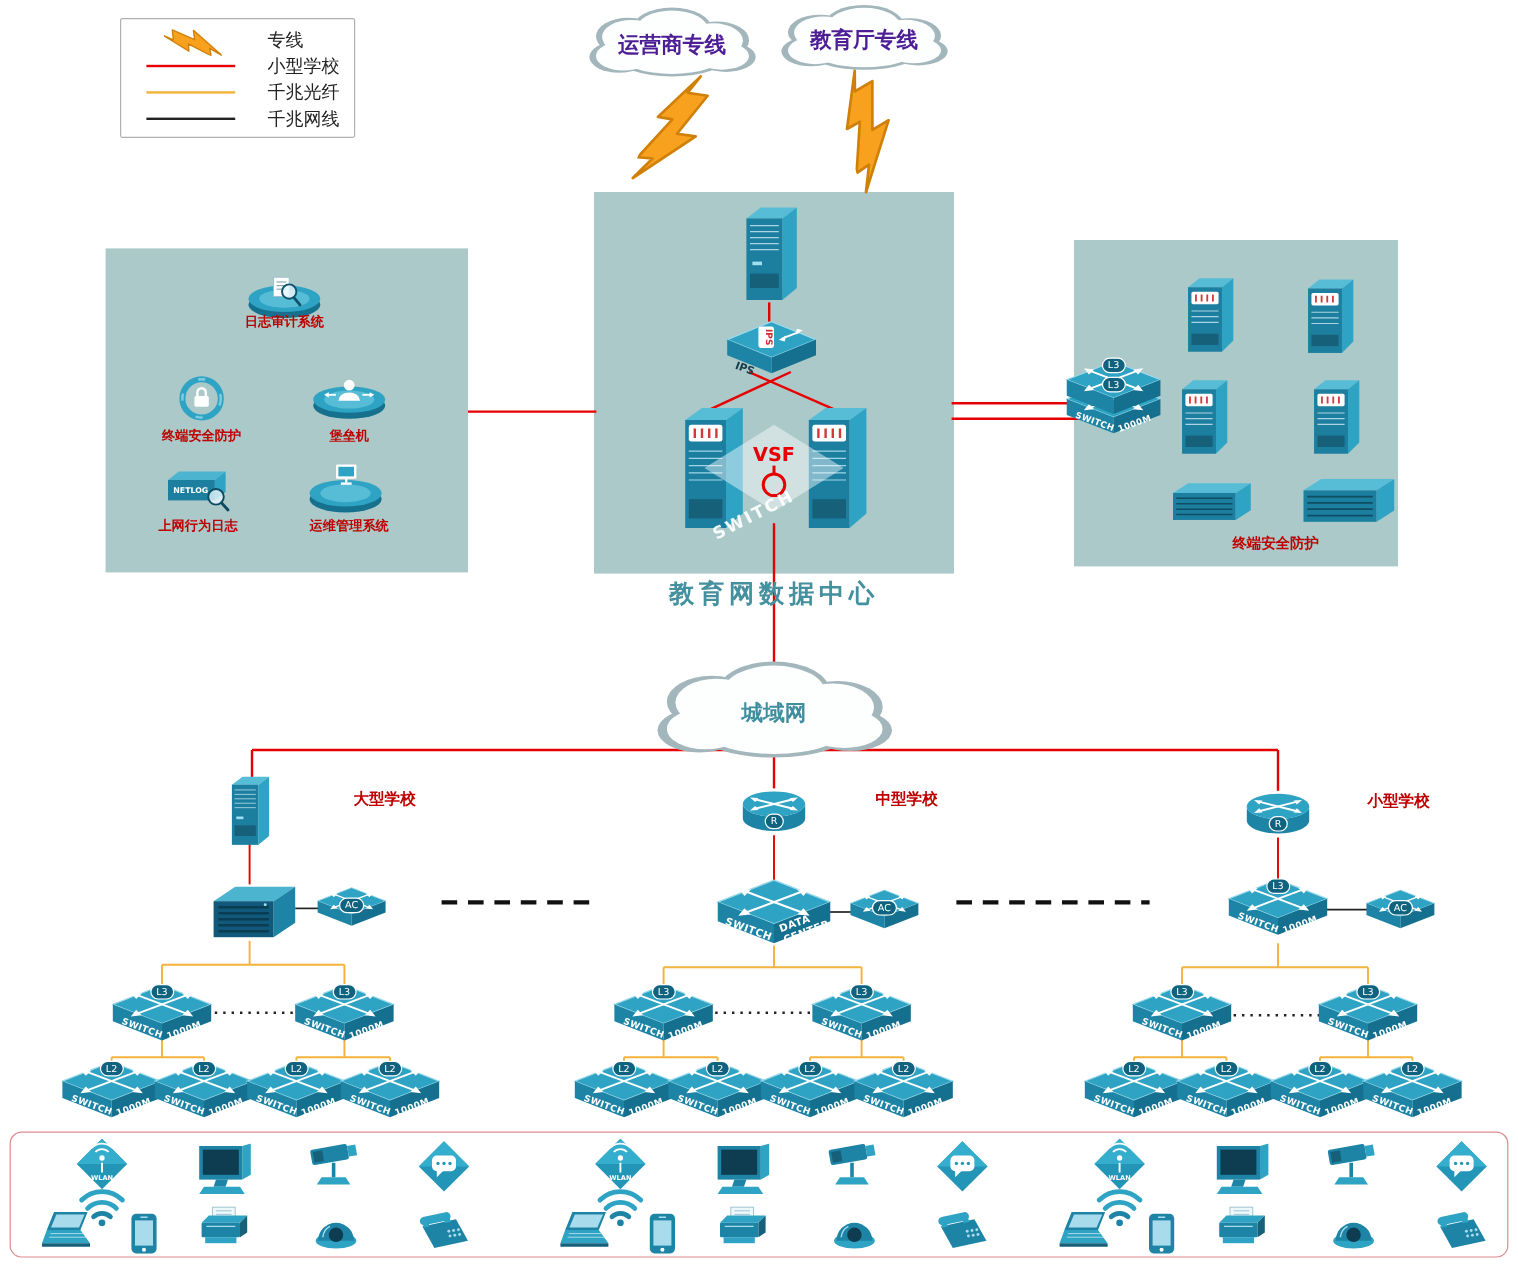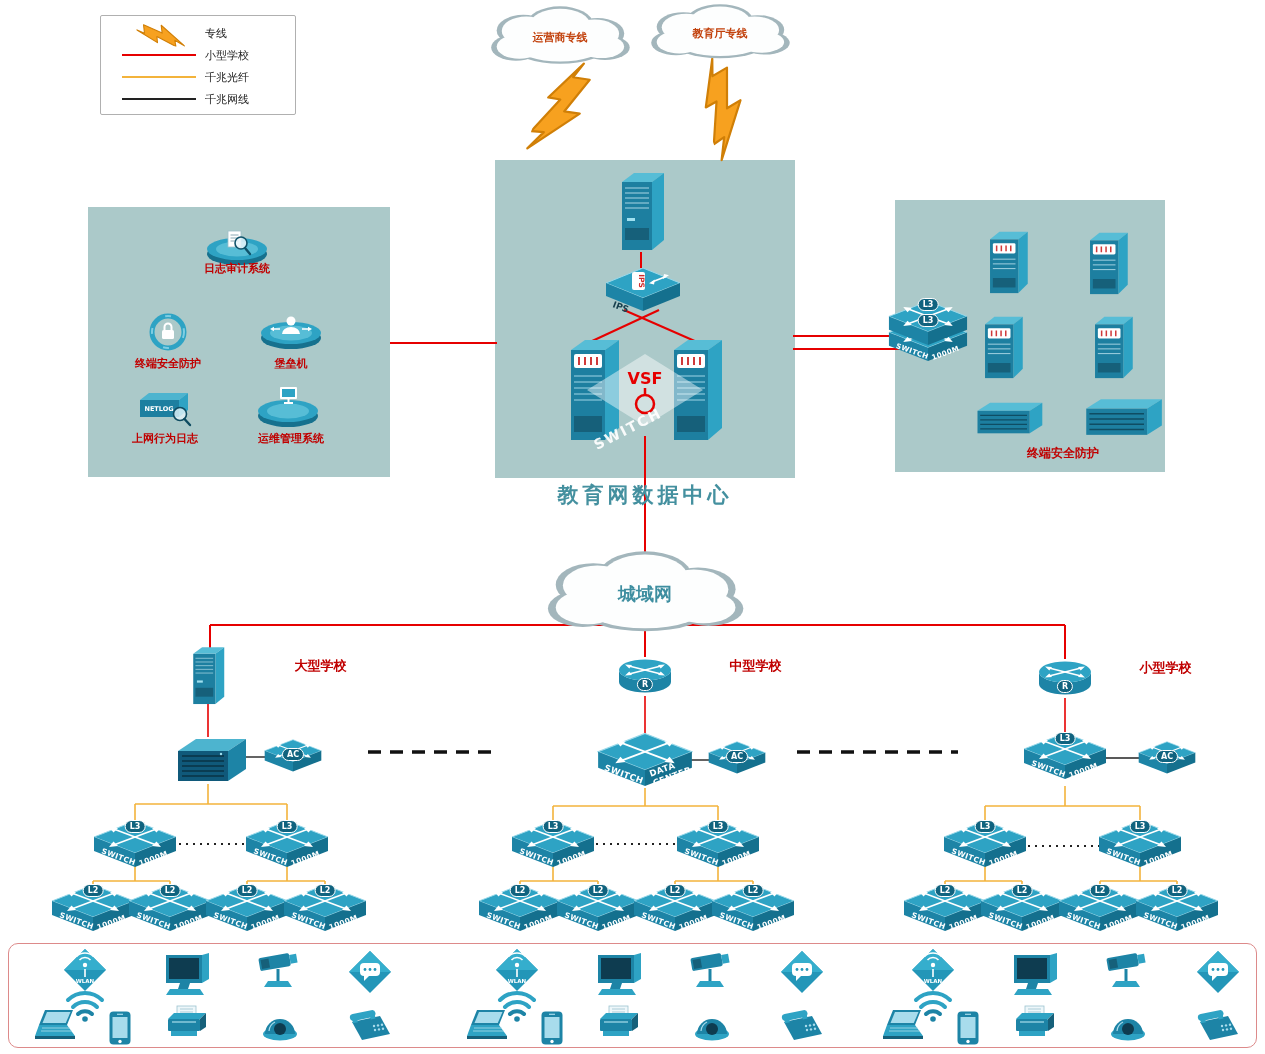--- a/index.html
+++ b/index.html
@@ -11,36 +11,36 @@
 .node{position:absolute;z-index:2}
 svg{display:block;overflow:visible}
 .w10g{stroke:#e60000;stroke-width:2;fill:none}
 .w10gt{stroke:#e60000;stroke-width:1.6;fill:none}
 .w1g{stroke:#f3b33b;stroke-width:1.6;fill:none}
 .wcu{stroke:#222;stroke-width:1.4;fill:none}
 .wdash{stroke:#111;stroke-width:3.5;stroke-dasharray:13 9;fill:none}
 .wdot{stroke:#222;stroke-width:2;stroke-dasharray:2 5;fill:none}
 .red-label{position:absolute;z-index:3;color:#c00000;font-weight:bold;font-size:11px;text-align:center;white-space:nowrap}
 .school-label{font-size:13px}
-.chip{position:absolute;left:50%;transform:translateX(-50%);background:#10637f;border:1px solid #fff;border-radius:8px;color:#fff;font-size:8px;font-weight:bold;line-height:11px;padding:0 4px;white-space:nowrap;z-index:3}
+.chip{position:absolute;left:50%;transform:translateX(-50%);background:#10637f;border:1px solid #fff;border-radius:8px;color:#fff;font-size:8px;font-weight:normal;line-height:11px;padding:0 4px;white-space:nowrap;z-index:3}
 .sw{width:84px;height:52px}
 .sw .chip{top:0}
 .ac{width:58px;height:36px}
 .ac .chip{top:9px}
 .router{width:56px;height:44px}
 .router .chip{top:24px}
 .swt{fill:#fff;font-size:7.5px;font-weight:bold;letter-spacing:.4px;font-family:"DejaVu Sans",sans-serif}
 .legend{position:absolute;left:100px;top:15px;width:196px;height:100px;background:#fff;border:1px solid #b0b0b0;border-radius:2px;z-index:4;padding-top:6px}
 .lg-row{display:flex;align-items:center;height:22px;padding-left:16px}
 .lg-ico{width:84px;display:flex;align-items:center;justify-content:center}
 .lg-line{display:inline-block;width:74px;height:0;border-top:2px solid}
-.lg-label{font-size:11px;color:#222;margin-left:4px;white-space:nowrap}
+.lg-label{font-size:15px;color:#222;margin-left:22px;white-space:nowrap}
 .cloud{position:absolute;z-index:2;display:flex;align-items:center;justify-content:center}
 .cloud>svg{position:absolute;left:0;top:0}
-.cloud-label{position:relative;z-index:1;font-weight:bold;color:#c2410c;font-size:11px;white-space:nowrap}
+.cloud-label{position:relative;z-index:1;font-weight:bold;color:#4c1d95;font-size:18px;white-space:nowrap}
 .man-label{font-size:18px;color:#3e8ea0}
 .dc-title{position:absolute;z-index:3;left:495px;top:481px;width:300px;text-align:center;font-size:21px;font-weight:bold;letter-spacing:4px;color:#44909f;white-space:nowrap}
 .devpanel{position:absolute;left:8px;top:943px;width:1249px;height:105px;background:#fff;border:1px solid #dd8a8a;border-radius:10px;z-index:1}
 .devgroup{position:absolute;top:943px;width:400px;height:106px;z-index:2}
 .dev{position:absolute}
 .d-ap{left:63px;top:5px}
 .d-wifi{left:65px;top:45px}
 .d-laptop{left:33px;top:66px}
 .d-phone{left:107px;top:67px}
 .d-monitor{left:162px;top:10px}

